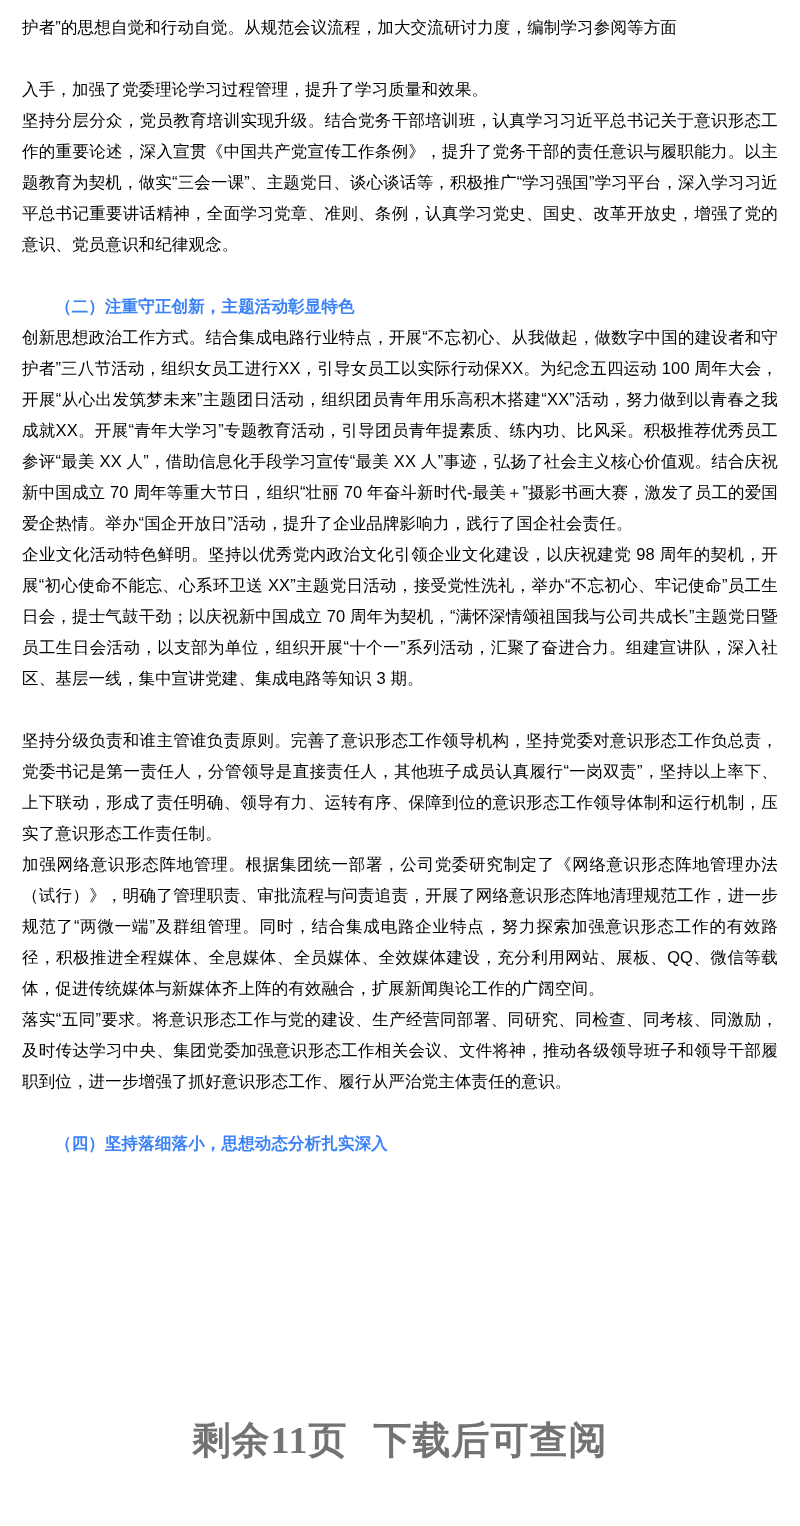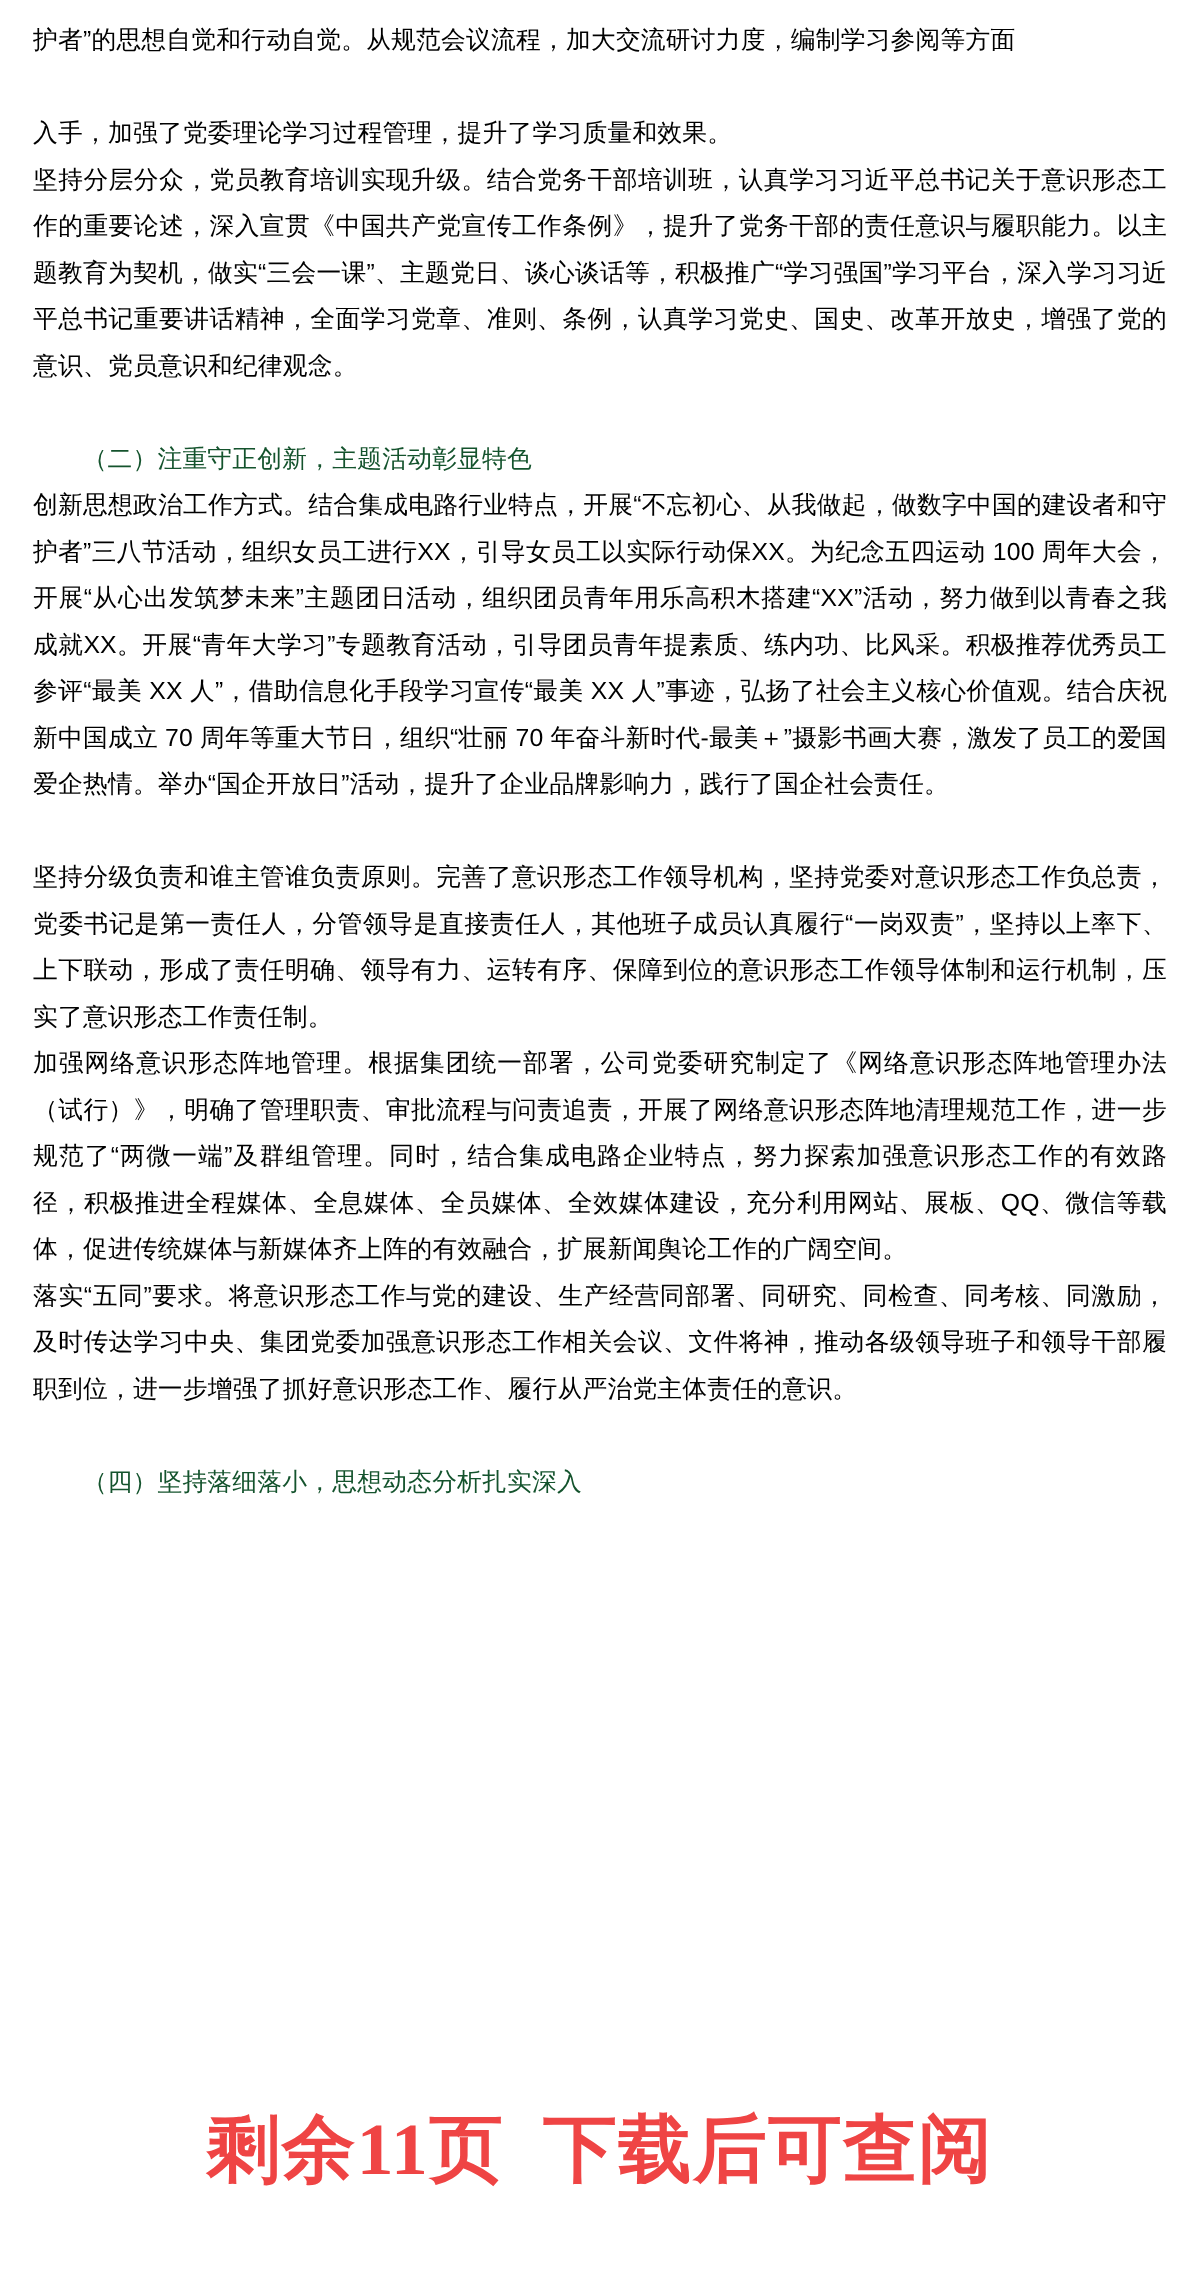--- a/index.html
+++ b/index.html
@@ -44,35 +44,35 @@
     font-size: 16.5px;
     line-height: 31px;
     text-align: justify;
     letter-spacing: 0.15px;
     color: #000000;
   }
   p.heading {
     margin: 0;
     font-size: 16.5px;
     line-height: 31px;
-    font-weight: normal;
+    font-weight: bold;
     letter-spacing: 0.15px;
-    color: #14532d;
+    color: #3b82f6;
     text-indent: 2em;
   }
   .gap-lg { height: 31px; }
   .footer-note {
     position: absolute;
     left: 0;
     right: 0;
     bottom: 46px;
     text-align: center;
-    font-size: 49px;
+    font-size: 38px;
     font-weight: bold;
-    color: #ef4444;
+    color: #737373;
     letter-spacing: 1px;
     font-family: "Liberation Serif", "DejaVu Serif", serif;
   }
   .footer-note .spacer { display: inline-block; width: 26px; }
 </style>
 </head>
 <body>
 
 <div class="page">
 
@@ -87,20 +87,21 @@
   <p class="para">入手，加强了党委理论学习过程管理，提升了学习质量和效果。</p>
 
   <p class="para">坚持分层分众，党员教育培训实现升级。结合党务干部培训班，认真学习习近平总书记关于意识形态工作的重要论述，深入宣贯《中国共产党宣传工作条例》，提升了党务干部的责任意识与履职能力。以主题教育为契机，做实“三会一课”、主题党日、谈心谈话等，积极推广“学习强国”学习平台，深入学习习近平总书记重要讲话精神，全面学习党章、准则、条例，认真学习党史、国史、改革开放史，增强了党的意识、党员意识和纪律观念。</p>
 
   <div class="gap-lg"></div>
 
   <p class="heading">（二）注重守正创新，主题活动彰显特色</p>
 
   <p class="para">创新思想政治工作方式。结合集成电路行业特点，开展“不忘初心、从我做起，做数字中国的建设者和守护者”三八节活动，组织女员工进行XX，引导女员工以实际行动保XX。为纪念五四运动 100 周年大会，开展“从心出发筑梦未来”主题团日活动，组织团员青年用乐高积木搭建“XX”活动，努力做到以青春之我成就XX。开展“青年大学习”专题教育活动，引导团员青年提素质、练内功、比风采。积极推荐优秀员工参评“最美 XX 人”，借助信息化手段学习宣传“最美 XX 人”事迹，弘扬了社会主义核心价值观。结合庆祝新中国成立 70 周年等重大节日，组织“壮丽 70 年奋斗新时代-最美＋”摄影书画大赛，激发了员工的爱国爱企热情。举办“国企开放日”活动，提升了企业品牌影响力，践行了国企社会责任。</p>
 
+  <p class="para">企业文化活动特色鲜明。坚持以优秀党内政治文化引领企业文化建设，以庆祝建党 98 周年的契机，开展“初心使命不能忘、心系环卫送 XX”主题党日活动，接受党性洗礼，举办“不忘初心、牢记使命”员工生日会，提士气鼓干劲；以庆祝新中国成立 70 周年为契机，“满怀深情颂祖国我与公司共成长”主题党日暨员工生日会活动，以支部为单位，组织开展“十个一”系列活动，汇聚了奋进合力。组建宣讲队，深入社区、基层一线，集中宣讲党建、集成电路等知识 3 期。</p>
 
 
   <div class="gap-lg"></div>
 
 
   <p class="para">坚持分级负责和谁主管谁负责原则。完善了意识形态工作领导机构，坚持党委对意识形态工作负总责，党委书记是第一责任人，分管领导是直接责任人，其他班子成员认真履行“一岗双责”，坚持以上率下、上下联动，形成了责任明确、领导有力、运转有序、保障到位的意识形态工作领导体制和运行机制，压实了意识形态工作责任制。</p>
 
   <p class="para">加强网络意识形态阵地管理。根据集团统一部署，公司党委研究制定了《网络意识形态阵地管理办法（试行）》，明确了管理职责、审批流程与问责追责，开展了网络意识形态阵地清理规范工作，进一步规范了“两微一端”及群组管理。同时，结合集成电路企业特点，努力探索加强意识形态工作的有效路径，积极推进全程媒体、全息媒体、全员媒体、全效媒体建设，充分利用网站、展板、QQ、微信等载体，促进传统媒体与新媒体齐上阵的有效融合，扩展新闻舆论工作的广阔空间。</p>
 
   <p class="para">落实“五同”要求。将意识形态工作与党的建设、生产经营同部署、同研究、同检查、同考核、同激励，及时传达学习中央、集团党委加强意识形态工作相关会议、文件将神，推动各级领导班子和领导干部履职到位，进一步增强了抓好意识形态工作、履行从严治党主体责任的意识。</p>

